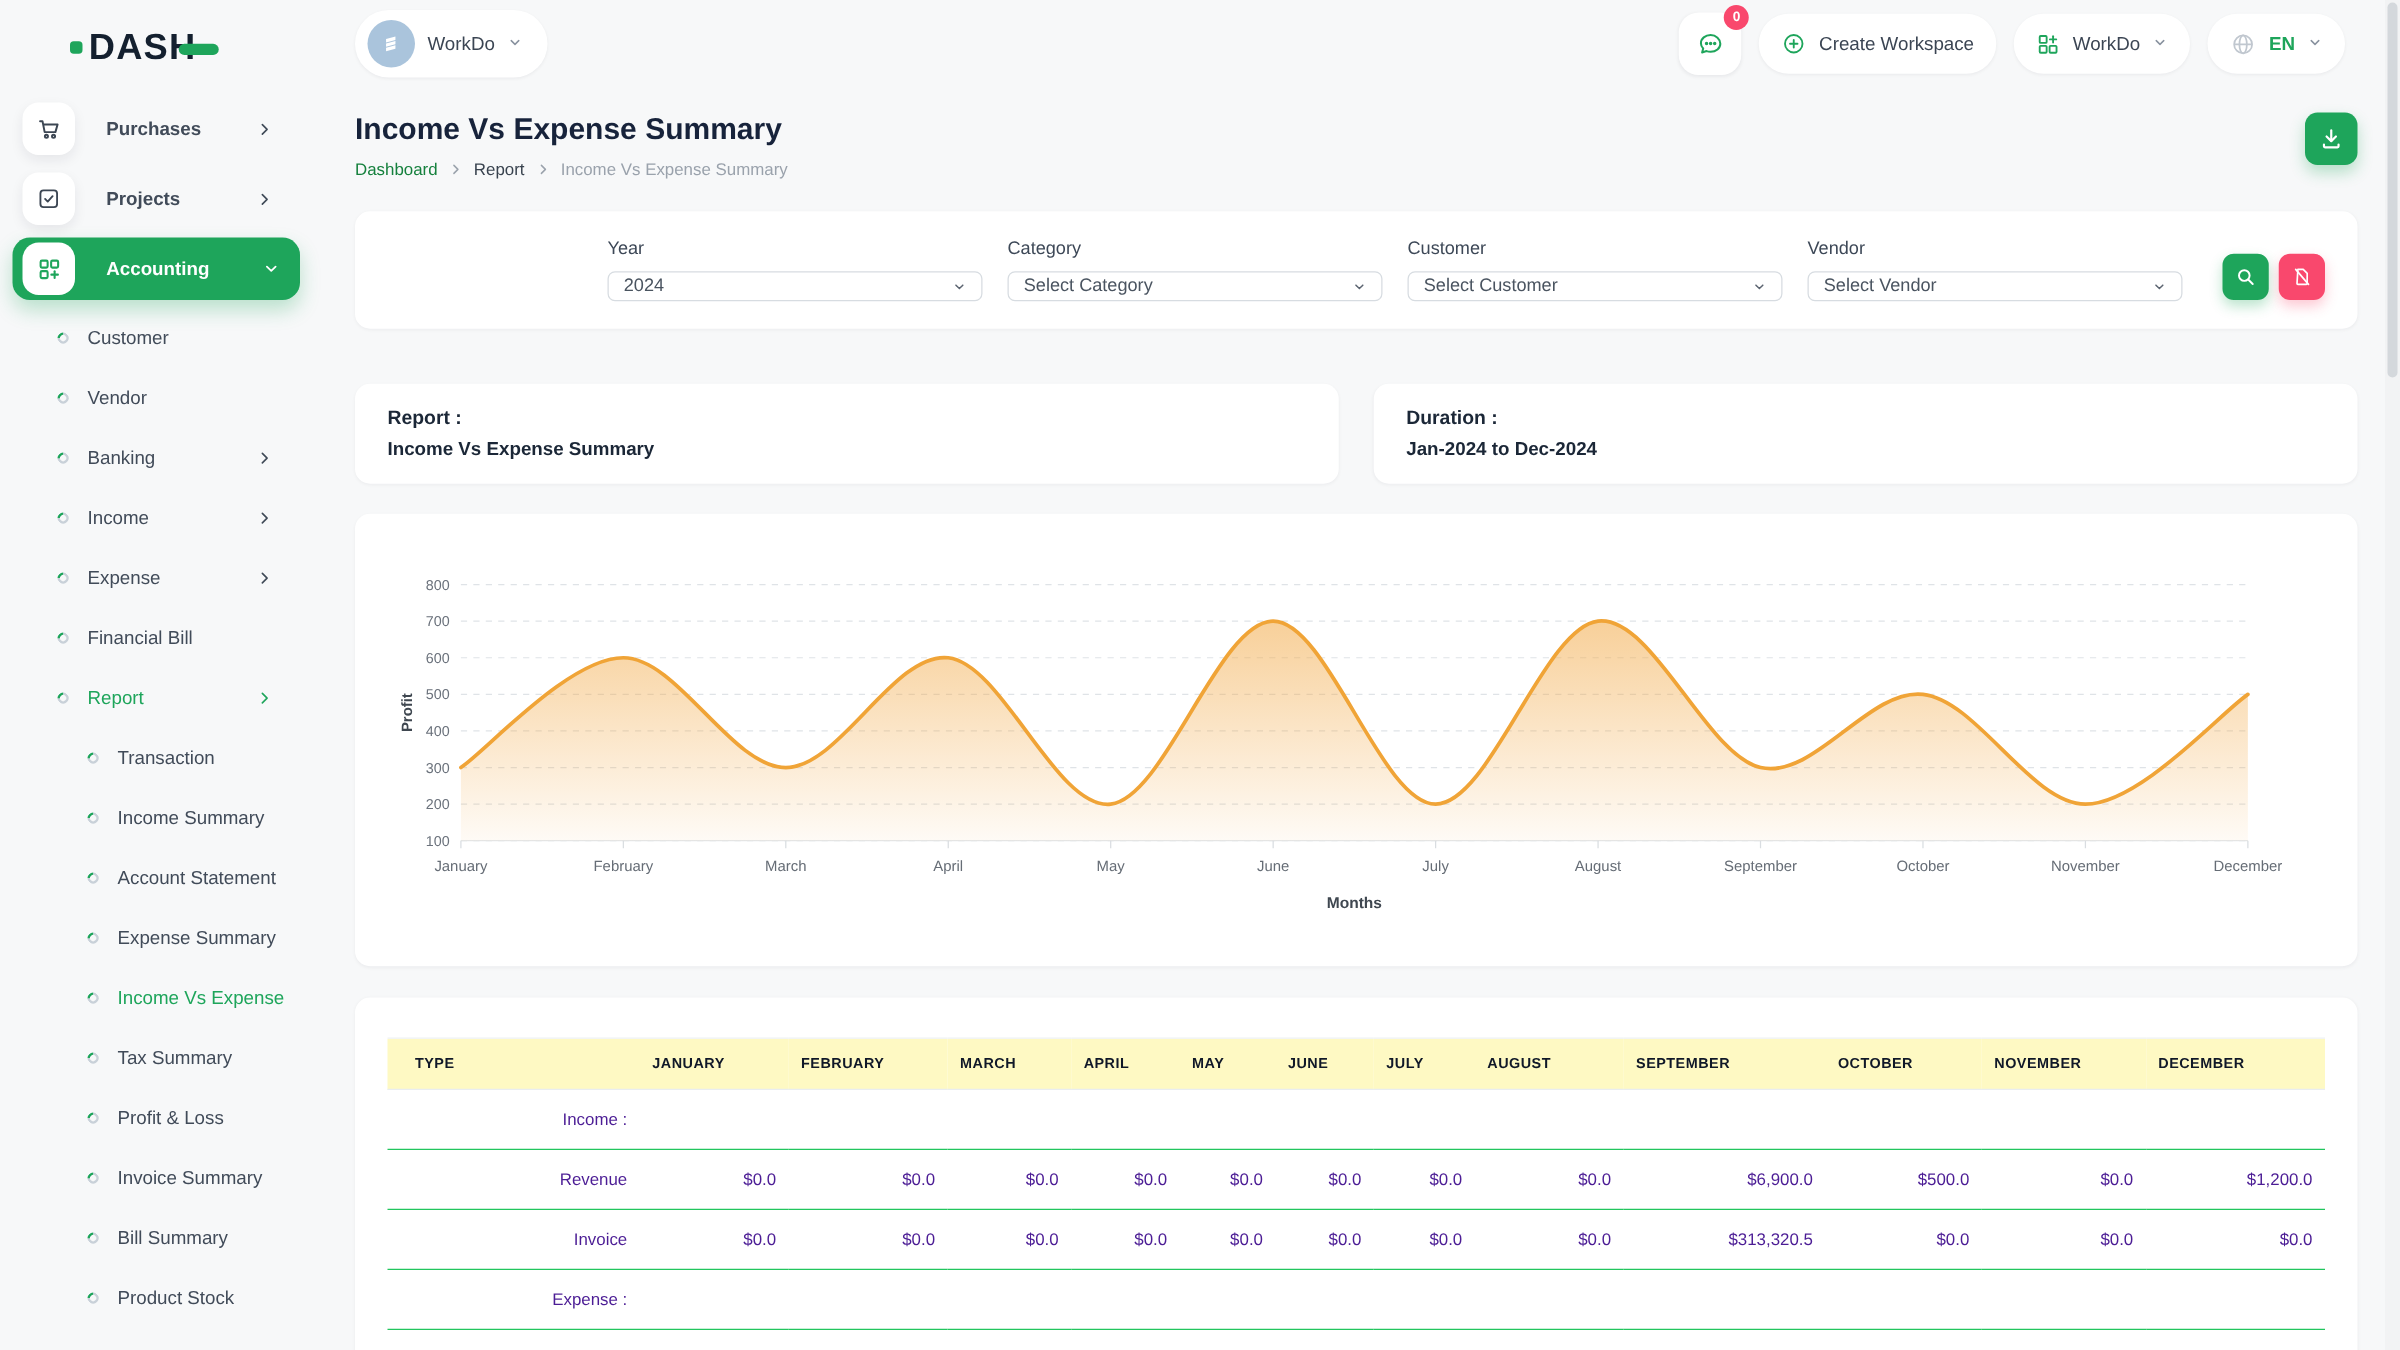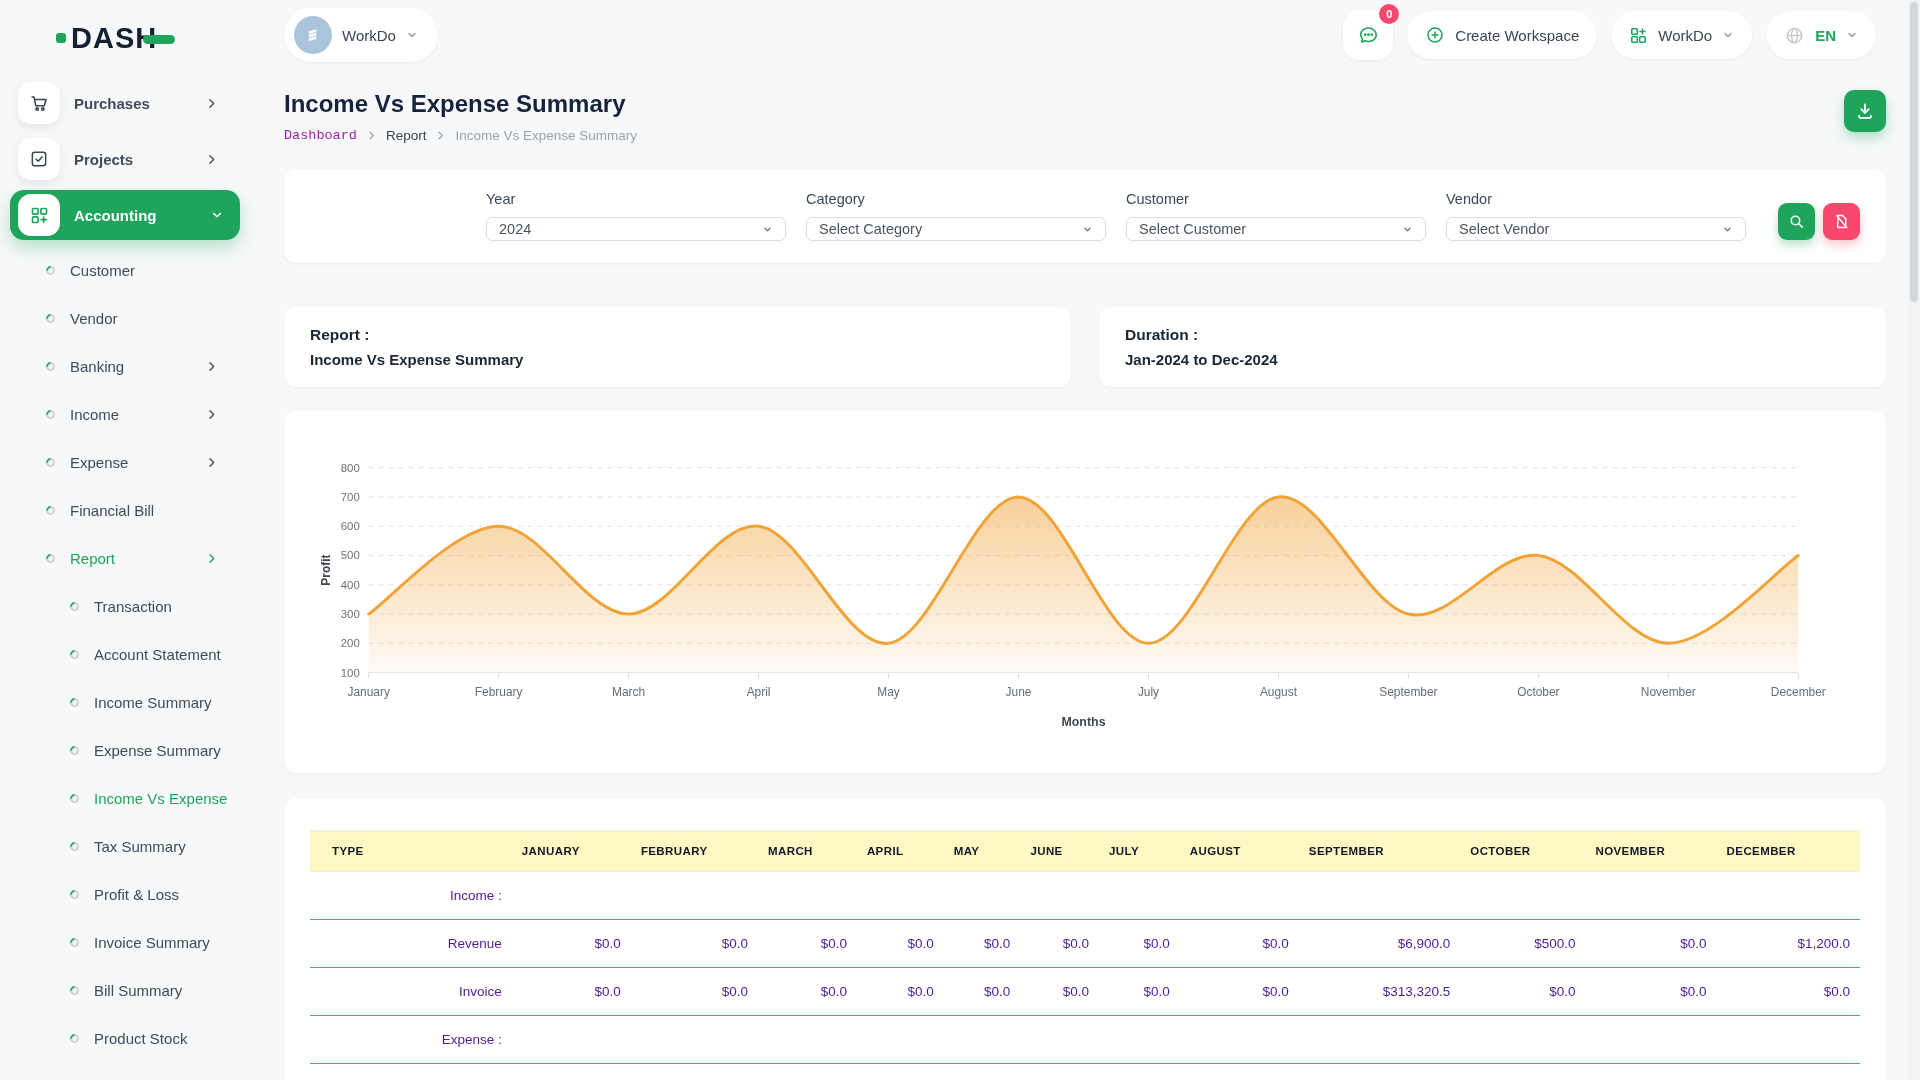--- a/index.html
+++ b/index.html
@@ -6,21 +6,21 @@
   html,body { width:1920px; height:1080px; overflow:hidden; }
   body { background:#f7f8f9; font-family:"Liberation Sans", sans-serif; color:#39414d; }
 
   
   .sidebar { position:fixed; left:0; top:0; width:240px; height:100%; padding-top:16px; z-index:5; }
   .logo { height:44px; display:flex; align-items:center; margin:0 0 18px 56px; cursor:pointer; }
   .logo-dot { width:10px; height:10px; border-radius:3px; background:#1ea55b; margin-right:5px; }
   .logo-text { font-size:29px; font-weight:800; letter-spacing:1px; color:#14202f; }
   .logo-dash { width:32px; height:9px; border-radius:5px; background:#1ea55b; margin-left:-14px; margin-top:2px; }
   .side-item { position:relative; display:flex; align-items:center; height:48px; margin:0 6px 0 10px; padding-left:8px; border-radius:14px; font-size:15px; color:#414b59; font-weight:500; cursor:pointer; }
-  .side-item.lvl1 { font-weight:600; height:50px; margin-bottom:6px; }
+  .side-item.lvl1 { font-weight:600; height:50px; margin-bottom:6px;gap:11px; }
   .chip { width:42px; height:42px; background:#fff; border-radius:13px; box-shadow:0 4px 10px rgba(20,30,50,.08); display:flex; align-items:center; justify-content:center; margin-right:14px; color:#3c4653; flex:none; }
   .lvl1.active { background:#1ea55b; color:#fff; box-shadow:0 8px 16px rgba(30,165,91,.28); margin-right:0; }
   .lvl1.active .chip { color:#1ea55b; box-shadow:none; }
   .chev { position:absolute; right:16px; display:flex; color:#3f4a57; }
   .lvl1.active .chev { color:#fff; }
   .side-item.active:not(.lvl1) .chev { color:#1ea55b; }
   .lvl2 { padding-left:36px; }
   .lvl3 { padding-left:60px; }
   .bullet { width:9px; height:9px; border:2px solid #c9d1d9; border-left-color:#1ea55b; border-radius:50%; transform:rotate(45deg); margin-right:15px; flex:none; }
   .side-item.active:not(.lvl1) { color:#1ea55b; }
@@ -32,21 +32,21 @@
   .avatar { width:38px; height:38px; border-radius:50%; background:#aac4dc; display:flex; align-items:center; justify-content:center; }
   .top-right { display:flex; align-items:center; gap:14px; }
   .icon-btn { position:relative; width:50px; height:50px; background:#fff; border-radius:16px; box-shadow:0 1px 3px rgba(16,24,40,.06); display:flex; align-items:center; justify-content:center; cursor:pointer; }
   .badge { position:absolute; top:-6px; right:-6px; min-width:20px; height:20px; border-radius:10px; background:#f9486d; color:#fff; font-size:11px; font-weight:700; display:flex; align-items:center; justify-content:center; padding:0 5px; }
 
   
   .main { margin-left:240px; padding:0 34px 0 44px; }
   .title-row { display:flex; align-items:flex-start; justify-content:space-between; margin-top:20px; }
   .page-title { font-size:24px; font-weight:600; color:#17233b; }
   .breadcrumb { display:flex; align-items:center; gap:9px; margin-top:10px; font-size:13.5px; }
-  .crumb-link { color:#a21caf; cursor:pointer;font-family:Liberation Mono, monospace; }
+  .crumb-link { color:#15803d; cursor:pointer; }
   .crumb-mid { color:#39434f; cursor:pointer; }
   .crumb-cur { color:#9aa2ac; }
   .crumb-sep { color:#9aa2ac; display:flex; }
   .dl-btn { width:42px; height:42px; border:none; border-radius:10px; background:#1ea55b; box-shadow:0 6px 12px rgba(30,165,91,.3); display:flex; align-items:center; justify-content:center; cursor:pointer; }
 
   .card { background:#fff; border-radius:12px; box-shadow:0 1px 3px rgba(16,24,40,.05); }
 
   .filter-card { margin-top:26px; padding:22px 26px; }
   .filters { display:flex; justify-content:flex-end; align-items:flex-end; gap:20px; }
   .field { width:300px; }
@@ -180,25 +180,25 @@
             <polyline points="9 5 16 12 9 19"></polyline>
           </svg>
         </span>
       </div>
       <div class="side-item lvl3">
         <span class="bullet"></span>
         <span>Transaction</span>
       </div>
       <div class="side-item lvl3">
         <span class="bullet"></span>
+        <span>Income Summary</span>
+      </div>
+      <div class="side-item lvl3">
+        <span class="bullet"></span>
         <span>Account Statement</span>
-      </div>
-      <div class="side-item lvl3">
-        <span class="bullet"></span>
-        <span>Income Summary</span>
       </div>
       <div class="side-item lvl3">
         <span class="bullet"></span>
         <span>Expense Summary</span>
       </div>
       <div class="side-item lvl3 active">
         <span class="bullet"></span>
         <span>Income Vs Expense</span>
       </div>
       <div class="side-item lvl3">

